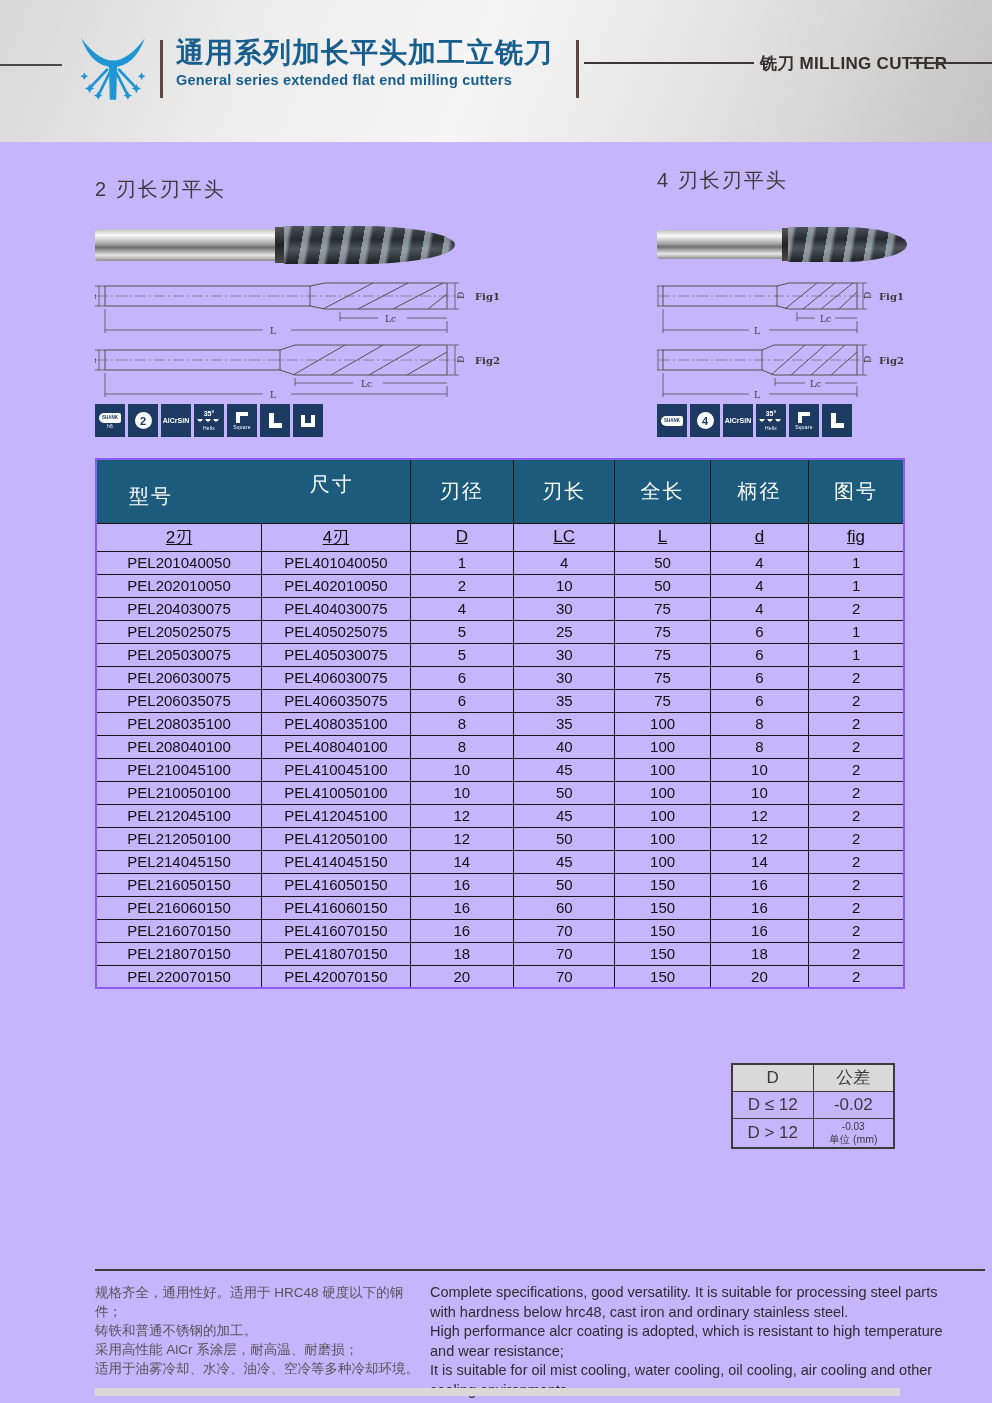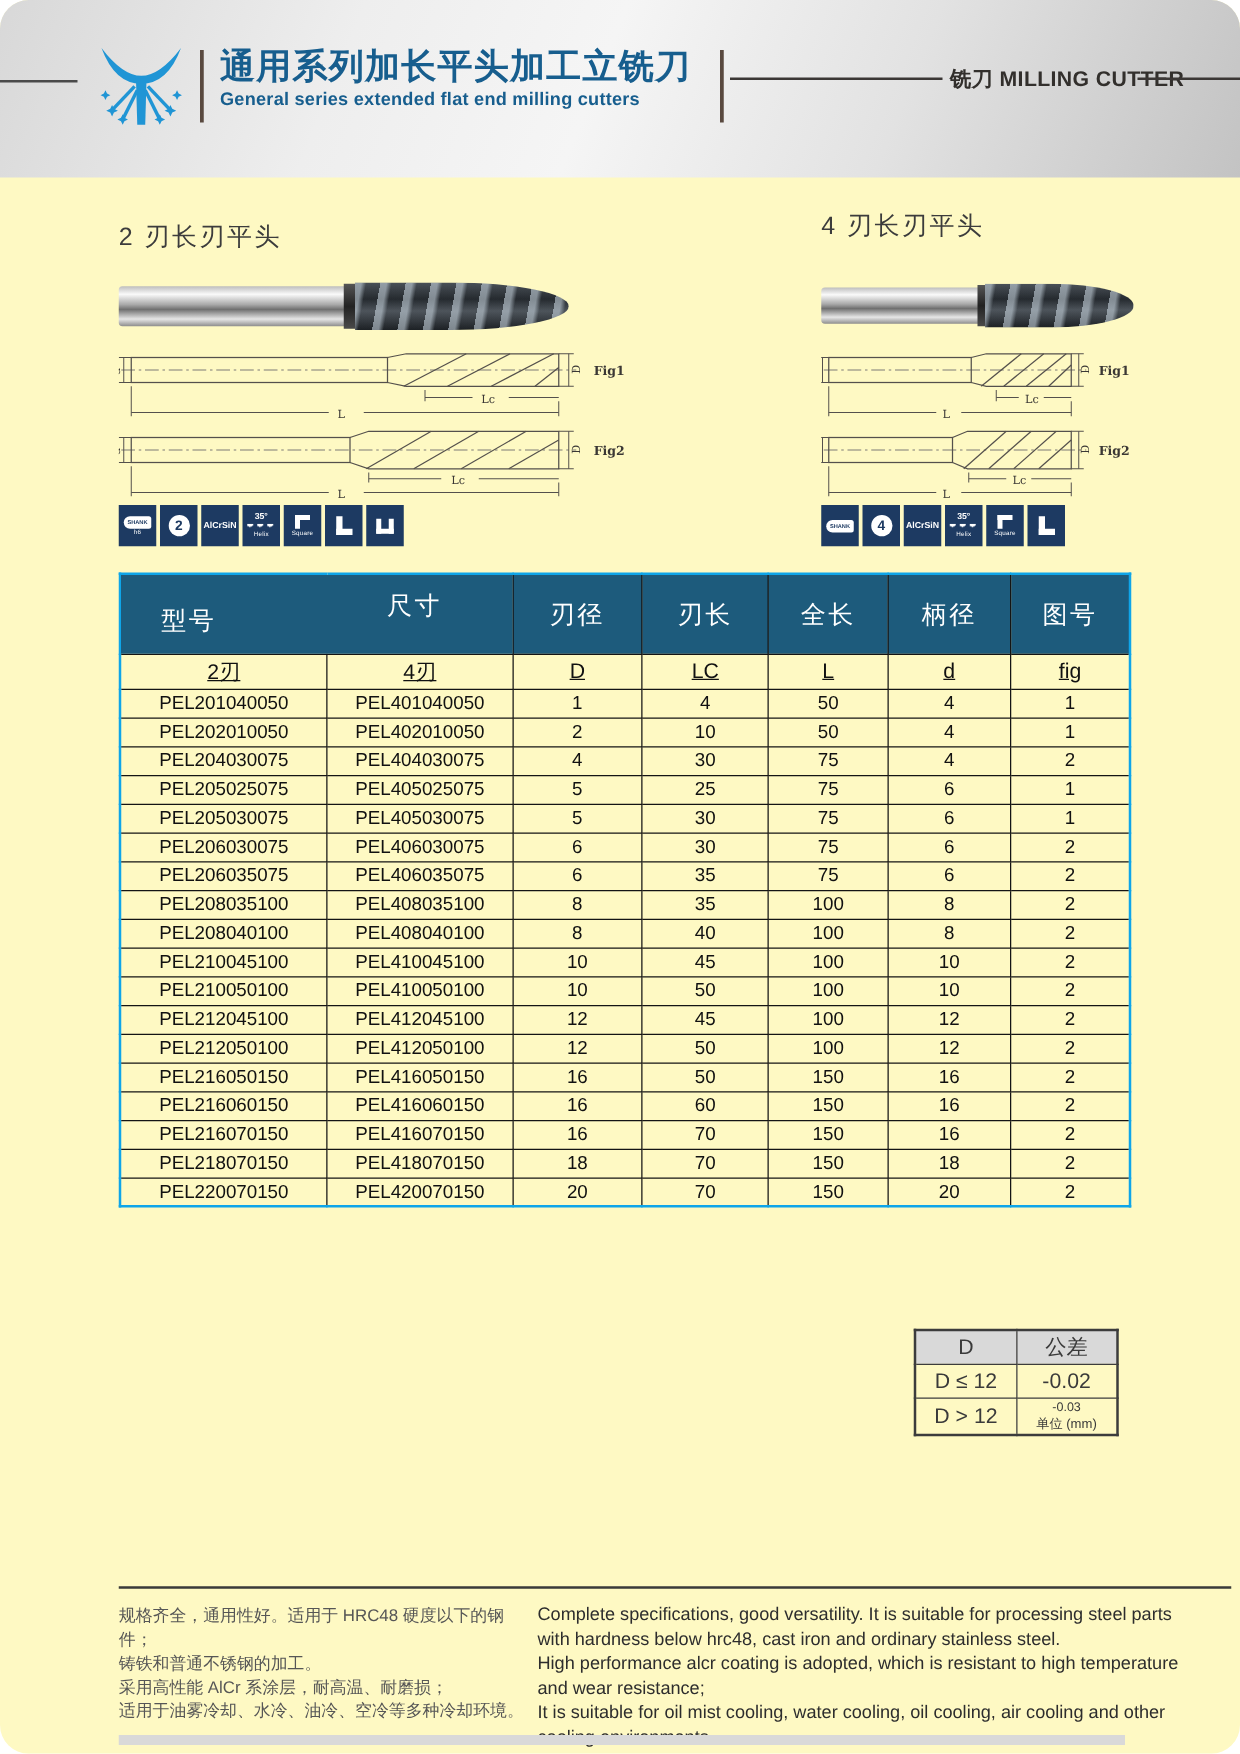--- a/index.html
+++ b/index.html
@@ -1,18 +1,18 @@
 <!DOCTYPE html>
 <html><head>
 <meta charset="utf-8">
 <style>
   * { margin:0; padding:0; box-sizing:border-box; }
   html,body { background:#ffffff; }
   body { font-family:"Liberation Sans", sans-serif; }
-  .page { position:relative; width:992px; height:1403px; margin:0 auto; background:#fef9c3; overflow:hidden;border-radius:23px; }
+  .page { position:relative; width:992px; height:1403px; margin:0 auto; background:#c4b5fd; overflow:hidden; }
 
   
   .masthead { position:absolute; left:0; top:0; width:992px; height:142px;
     background:linear-gradient(112deg,#d8d8d8 0%,#eeeeee 28%,#f5f5f5 48%,#e2e2e2 72%,#c3c3c3 100%); }
   .left-rule { position:absolute; left:0; top:64px; width:62px; height:2px; background:#4a4a4a; }
   .logo { position:absolute; left:78px; top:34px; width:70px; height:68px; }
   .v-rule { position:absolute; top:40px; width:3px; height:58px; background:#59493f; }
   .v-rule.one { left:160px; }
   .v-rule.two { left:576px; }
   .titles { position:absolute; left:176px; top:36px; }
@@ -63,21 +63,21 @@
   .badge-flute .circle { width:17px; height:17px; border-radius:50%; background:#fff; color:#1d3a62;
     display:flex; align-items:center; justify-content:center; font-size:11px; font-weight:bold; }
   .badge-helix .wave { width:24px; height:5px;
     background:radial-gradient(circle at 3px 0px,#fff 0 2.5px,transparent 2.6px) 0 0/8px 5px repeat-x; margin:1px 0; }
   .badge-sq .glyph { width:12px; height:11px; border-left:4px solid #fff; border-top:4px solid #fff; margin-bottom:1px; }
   .badge-L .glyph { width:13px; height:15px; border-left:5px solid #fff; border-bottom:5px solid #fff; }
   .badge-U .glyph { width:14px; height:12px; border-left:4px solid #fff; border-right:4px solid #fff; border-bottom:4px solid #fff; }
 
   
   table.spec { position:absolute; left:95px; top:458px; width:810px; border-collapse:collapse;
-    table-layout:fixed; border:2px solid #0ea5e9; }
+    table-layout:fixed; border:2px solid #8b5cf6; }
   table.spec th, table.spec td { border:1px solid #141414; text-align:center; vertical-align:middle; }
   .spec thead tr.main th { height:64px; background:#1d5b7c; color:#fff; font-size:20px; font-weight:normal; letter-spacing:2px; }
   .spec th.diag { position:relative; padding:0;
     background-image:linear-gradient(to right top, transparent calc(50% - 1.3px), #fff calc(50% - .3px), #fff calc(50% + .3px), transparent calc(50% + 1.3px));
     background-color:#1d5b7c; }
   .spec th.diag .lbl-model { position:absolute; left:32px; bottom:13px; }
   .spec th.diag .lbl-size  { position:absolute; right:56px; top:11px; }
   .spec tr.sub td { height:28px; font-size:17px; color:#111;text-decoration:underline; }
   .spec tbody td { height:23px; font-size:15px; color:#111; }
 
@@ -486,20 +486,29 @@
         <tr>
           <td>PEL212050100</td>
           <td>PEL412050100</td>
           <td>12</td>
           <td>50</td>
           <td>100</td>
           <td>12</td>
           <td>2</td>
         </tr>
         <tr>
+          <td>PEL214045150</td>
+          <td>PEL414045150</td>
+          <td>14</td>
+          <td>45</td>
+          <td>100</td>
+          <td>14</td>
+          <td>2</td>
+        </tr>
+        <tr>
           <td>PEL216050150</td>
           <td>PEL416050150</td>
           <td>16</td>
           <td>50</td>
           <td>150</td>
           <td>16</td>
           <td>2</td>
         </tr>
         <tr>
           <td>PEL216060150</td>

